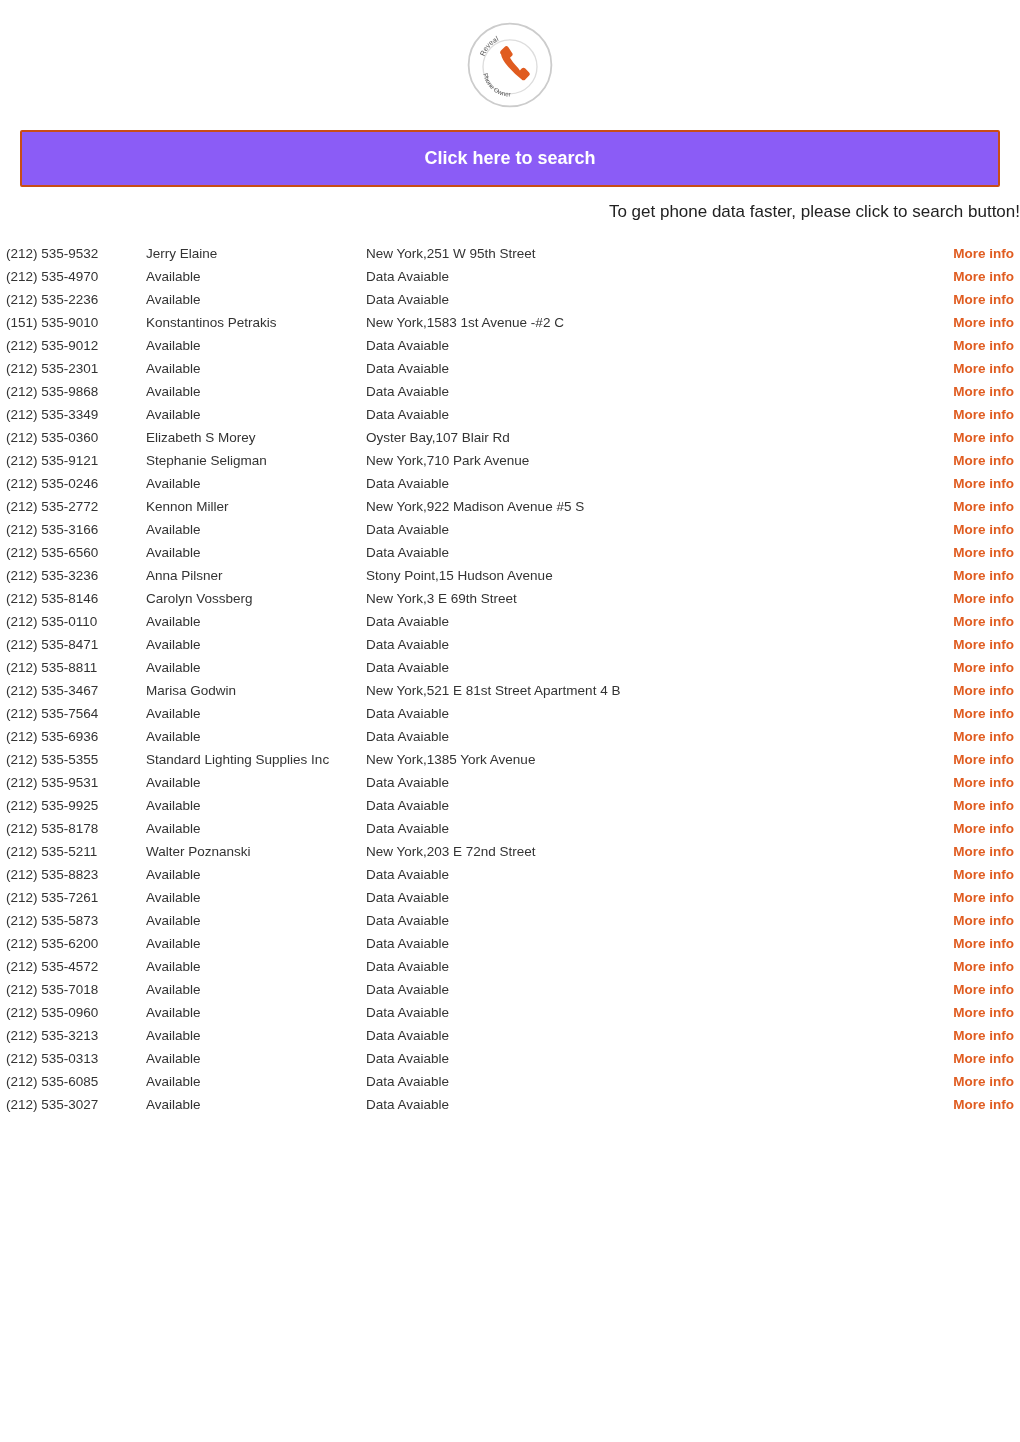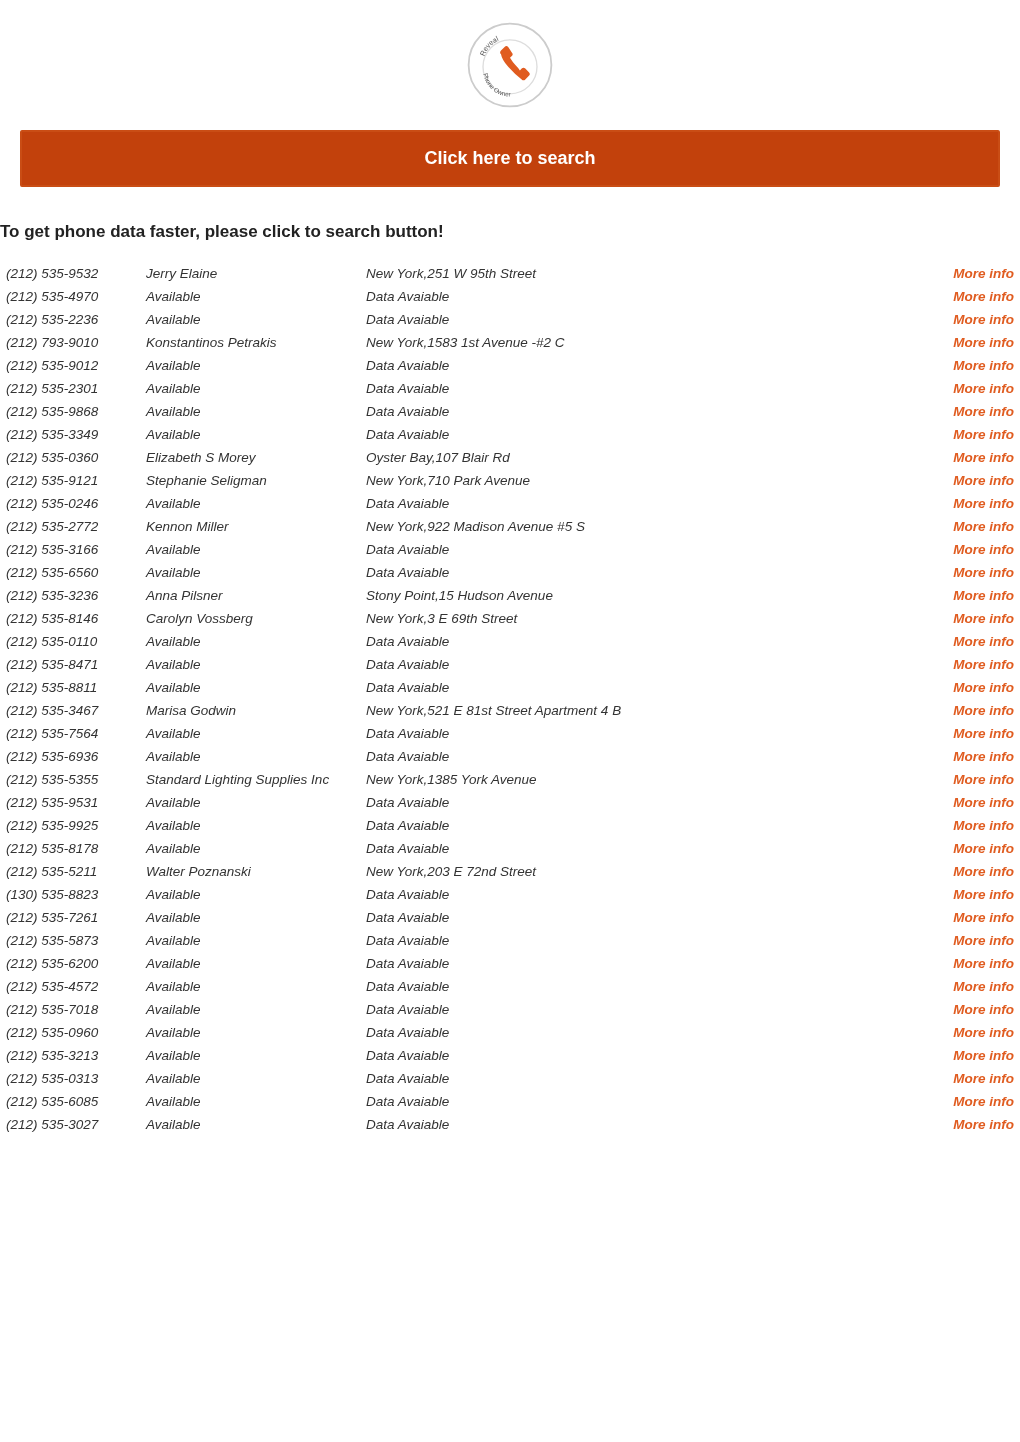--- a/index.html
+++ b/index.html
@@ -19,48 +19,47 @@
 
     .logo-container {
       width: 90px;
       height: 90px;
       display: flex;
       align-items: center;
       justify-content: center;
     }
 
     .search-banner {
-      background: #c2410c;
+      background: #8b5cf6;
       border: 2px solid #c94d15;
       margin: 10px 20px;
       padding: 16px;
       text-align: center;
       border-radius: 2px;
     }
 
     .search-banner a {
       color: #fff;
       font-weight: bold;
       font-size: 18px;
       text-decoration: none;
     }
 
     .tagline {
-      text-align: left;
-      font-weight: bold;
+      text-align: right;
+      font-weight: normal;
       font-size: 17px;
-      margin: 35px 0 20px;
+      margin: 15px 0 20px;
       color: #222;
     }
 
     .results-table {
       width: 100%;
       padding: 0 20px;
       border-collapse: collapse;
-      font-style: italic;
     }
 
     .results-table tr {
       border: none;
     }
 
     .results-table td {
       padding: 4px 6px;
       font-size: 13.5px;
       vertical-align: middle;
@@ -156,21 +155,21 @@
     </tr>
       <tr>
       <td class="col-phone">(212) 535-2236</td>
       <td class="col-name">Available</td>
       <td class="col-address">Data Avaiable</td>
       <td class="col-more">
         <a href="#" class="more-info-link">More info</a>
       </td>
     </tr>
       <tr>
-      <td class="col-phone">(212) 793-9010</td>
+      <td class="col-phone">(151) 535-9010</td>
       <td class="col-name">Konstantinos Petrakis</td>
       <td class="col-address">New York,1583 1st Avenue -#2 C</td>
       <td class="col-more">
         <a href="#" class="more-info-link">More info</a>
       </td>
     </tr>
       <tr>
       <td class="col-phone">(212) 535-9012</td>
       <td class="col-name">Available</td>
       <td class="col-address">Data Avaiable</td>
@@ -348,21 +347,21 @@
     </tr>
       <tr>
       <td class="col-phone">(212) 535-5211</td>
       <td class="col-name">Walter Poznanski</td>
       <td class="col-address">New York,203 E 72nd Street</td>
       <td class="col-more">
         <a href="#" class="more-info-link">More info</a>
       </td>
     </tr>
       <tr>
-      <td class="col-phone">(130) 535-8823</td>
+      <td class="col-phone">(212) 535-8823</td>
       <td class="col-name">Available</td>
       <td class="col-address">Data Avaiable</td>
       <td class="col-more">
         <a href="#" class="more-info-link">More info</a>
       </td>
     </tr>
       <tr>
       <td class="col-phone">(212) 535-7261</td>
       <td class="col-name">Available</td>
       <td class="col-address">Data Avaiable</td>

